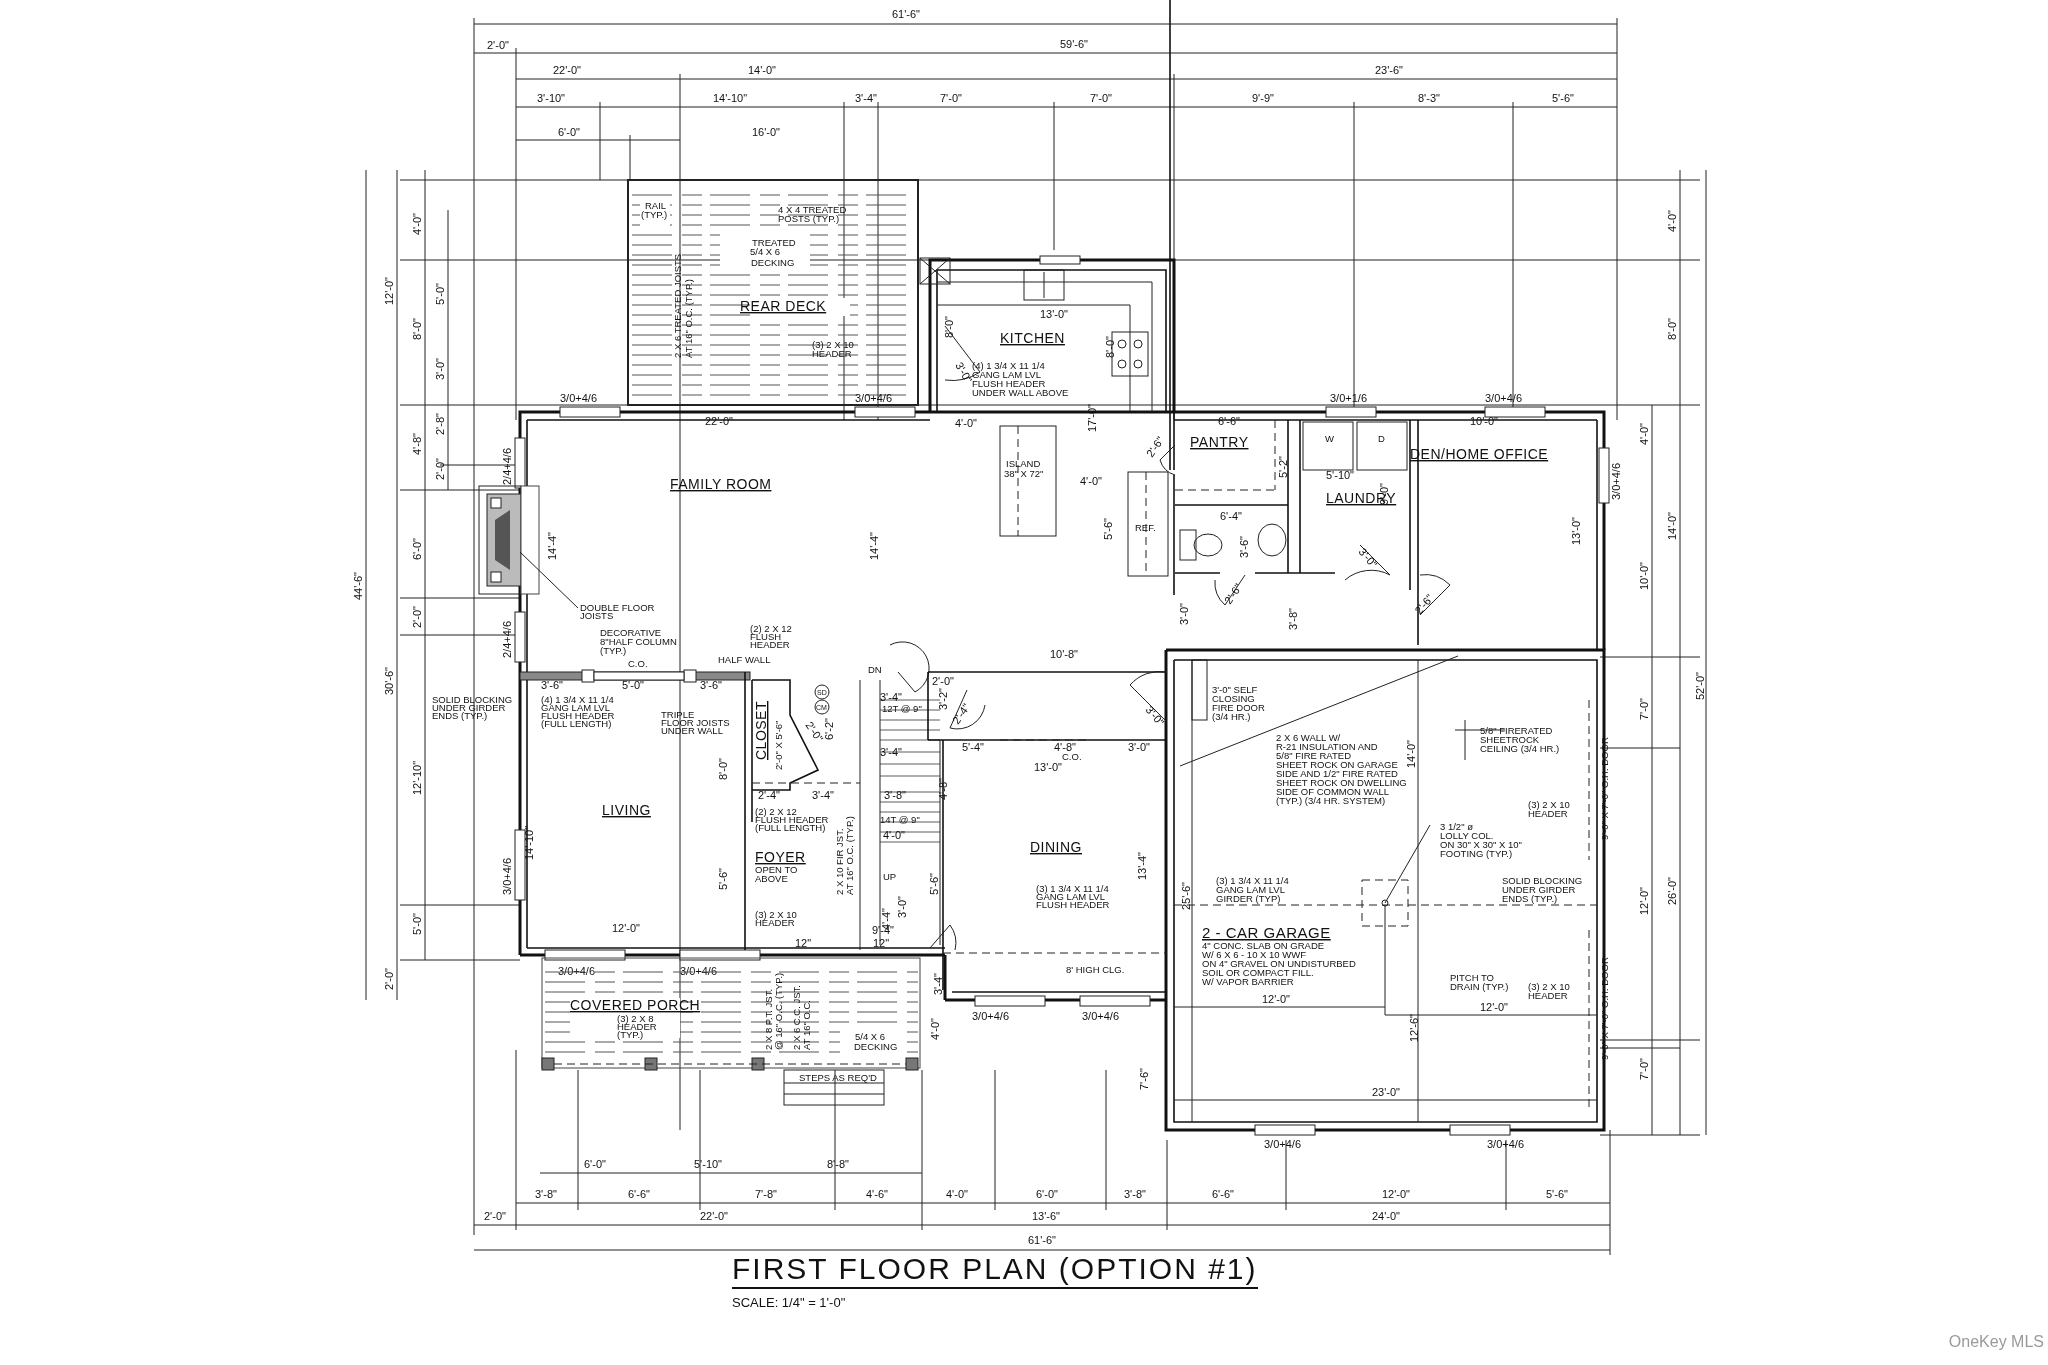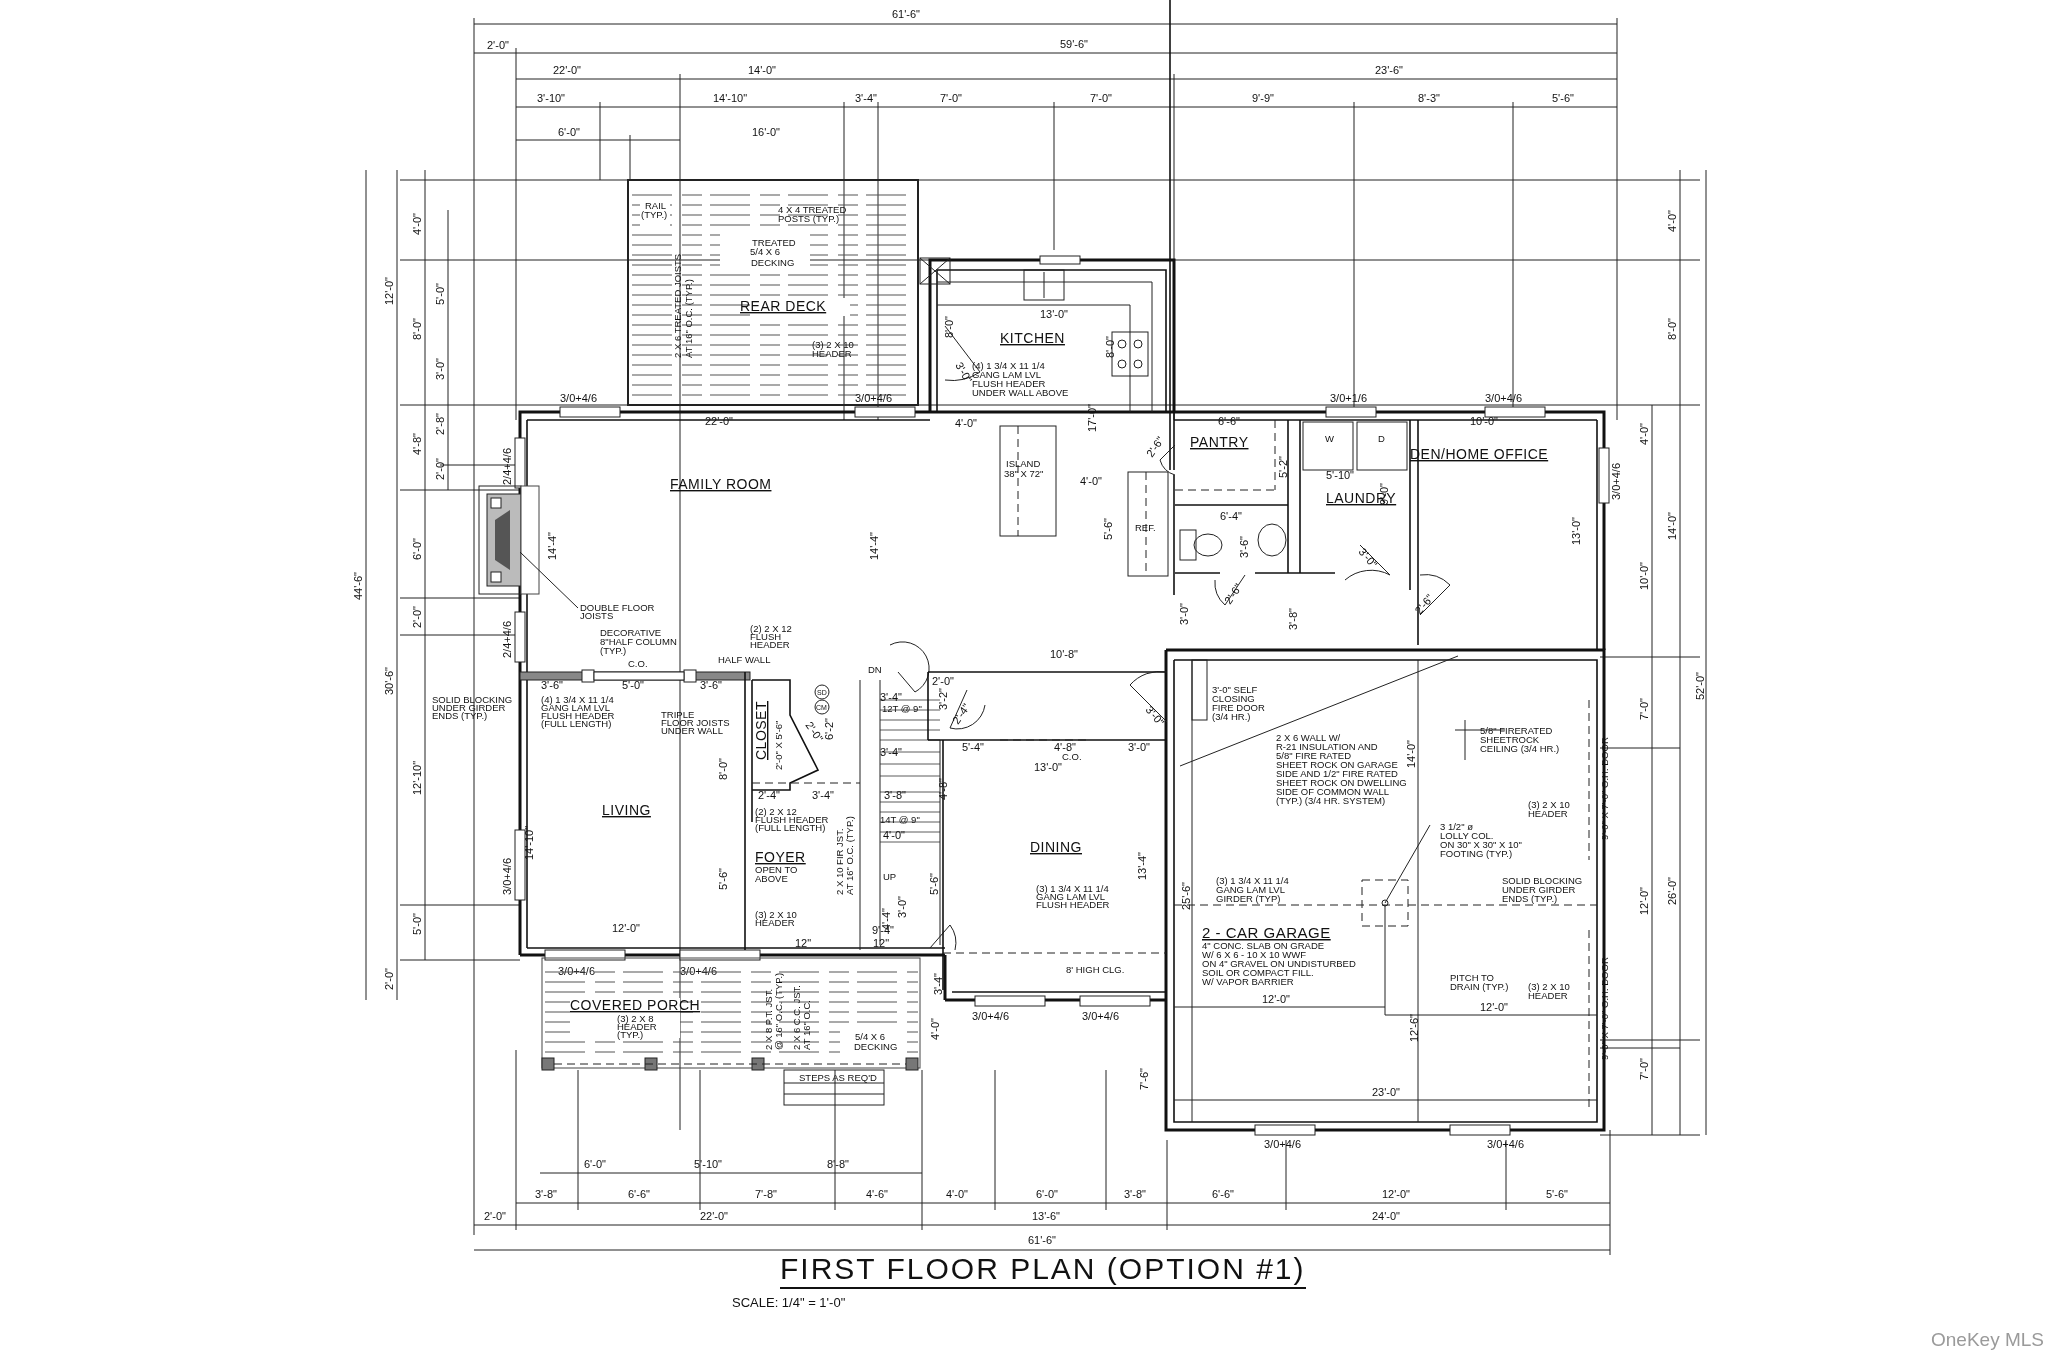--- a/index.html
+++ b/index.html
@@ -7,23 +7,23 @@
   #plan{position:absolute;left:0;top:0;width:2048px;height:1365px;}
   #plan text{font-family:"Liberation Sans",sans-serif;fill:#111;}
   .dim{font-size:11px;}
   .room{font-size:14px;text-decoration:underline;letter-spacing:0.5px;}
   .note{font-size:9.5px;}
   .ln{stroke:#222;stroke-width:1;fill:none;}
   .wall{stroke:#111;stroke-width:3;fill:none;}
   .wall2{stroke:#111;stroke-width:1.6;fill:none;}
   .dash{stroke:#222;stroke-width:1;stroke-dasharray:8 5;fill:none;}
   .deck{stroke:#555;stroke-width:1.2;stroke-dasharray:40 10 20 8;}
-  .title{position:absolute;left:732px;top:1252px;font-size:30px;letter-spacing:2px;font-family:"Liberation Sans",sans-serif;border-bottom:2px solid #111;padding-bottom:1px;line-height:34px;font-weight:300;margin-left:48px;}
+  .title{position:absolute;left:732px;top:1252px;font-size:30px;letter-spacing:2px;font-family:"Liberation Sans",sans-serif;border-bottom:2px solid #111;padding-bottom:1px;line-height:34px;font-weight:300;}
   .scale{position:absolute;left:732px;top:1295px;font-size:13px;font-family:"Liberation Sans",sans-serif;}
-  .watermark{position:absolute;right:4px;bottom:14px;font-size:19px;color:#9a9a9a;font-family:"Liberation Sans",sans-serif;}
+  .watermark{position:absolute;right:4px;bottom:14px;font-size:16px;color:#9a9a9a;font-family:"Liberation Sans",sans-serif;}
 </style>
 </head>
 <body>
 
 <svg id="plan" viewBox="0 0 2048 1365" xmlns="http://www.w3.org/2000/svg">
 
   <g>
     <line class="ln" x1="474" y1="24" x2="1617" y2="24"></line>
     <line class="ln" x1="474" y1="53" x2="1617" y2="53"></line>
     <line class="ln" x1="516" y1="79" x2="1617" y2="79"></line>

